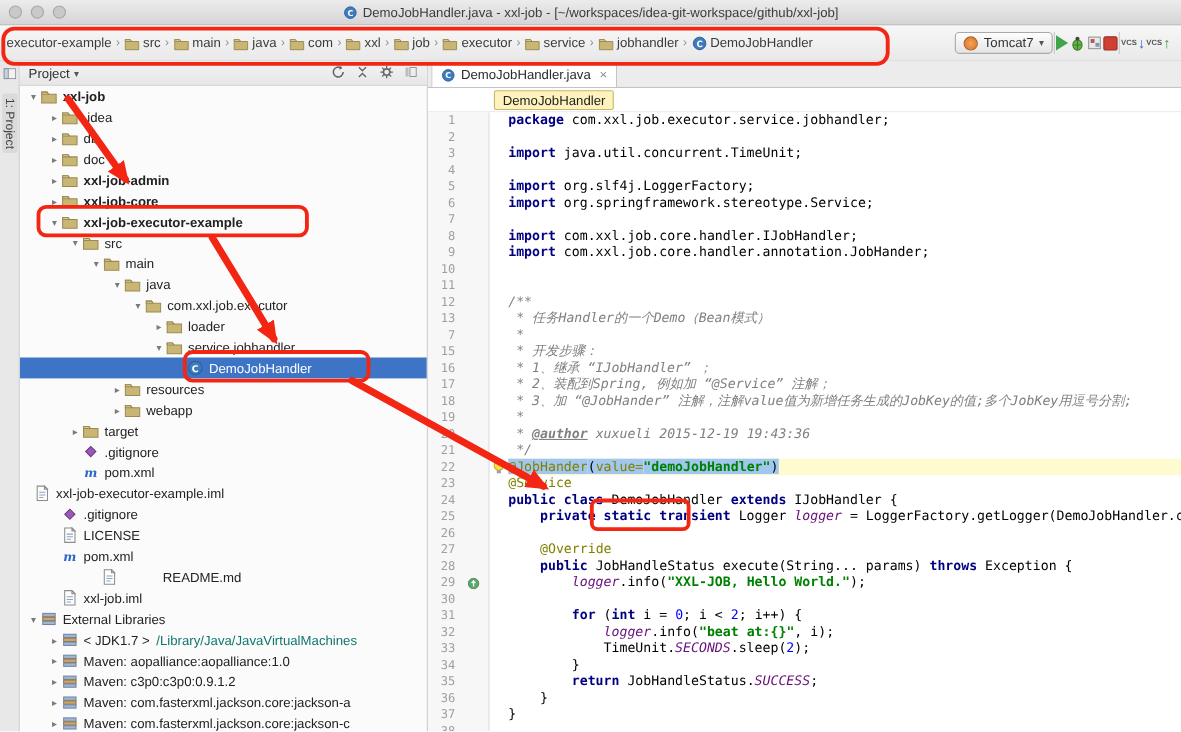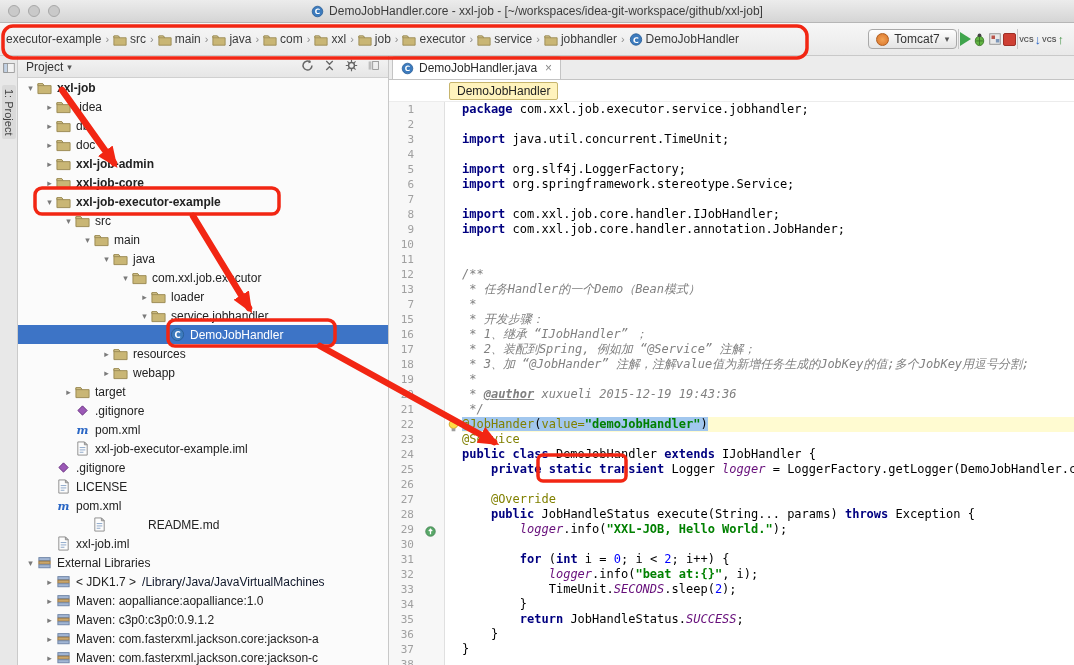--- a/index.html
+++ b/index.html
@@ -43,21 +43,21 @@
   .phead{height:22px;background:linear-gradient(#F4F4F4,#E6E6E6);border-bottom:1px solid #D0D0D0;
          display:flex;align-items:center;padding:0 8px;font-size:12px;color:#333;box-sizing:border-box;}
   .phead .ptitle{display:flex;align-items:center;gap:4px;}
   .phead-icons{margin-left:auto;display:flex;align-items:center;gap:9px;}
   .tree{flex:1;overflow:hidden;font-size:12px;color:#222;}
   .tree-row{height:19px;display:flex;align-items:center;white-space:nowrap;box-sizing:border-box;}
   .tree-row .arrow{width:13px;font-size:9px;color:#7a7a7a;text-align:center;flex:none;}
   .tree-row .t-icon{width:16px;height:16px;margin-right:4px;display:inline-flex;flex:none;}
   .tree-row .lbl{white-space:pre;}
   .tree-row .bold{font-weight:bold;}
-  .tree-row .extra{color:#0f172a;margin-left:6px;}
+  .tree-row .extra{color:#0f766e;margin-left:6px;}
   .tree-row.selected{background:#3D74C6;color:#fff;}
   .tree-row.selected .arrow{color:#dfe9f5;}
   
   .editor{flex:1;display:flex;flex-direction:column;background:#fff;min-width:0;}
   .tabbar{height:24px;background:#ECECEC;border-bottom:1px solid #C4C4C4;display:flex;align-items:flex-end;padding-left:3px;box-sizing:border-box;}
   .tab{height:23px;background:#fff;border:1px solid #C4C4C4;border-bottom:none;border-radius:3px 3px 0 0;
        display:flex;align-items:center;gap:5px;padding:0 8px;font-size:12px;color:#2b2b2b;box-sizing:border-box;}
   .tab-close{color:#888;font-size:12px;margin-left:3px;line-height:1;}
   .crumbstrip{height:22px;background:#fff;border-bottom:1px solid #ECECEC;display:flex;align-items:center;padding-left:60px;box-sizing:border-box;}
   .crumb-badge{background:#FFF3BD;border:1px solid #C7B56E;padding:0 7px;height:16px;line-height:16px;font-size:12px;color:#222;border-radius:2px;}
@@ -91,21 +91,21 @@
     <span class="tl"></span>
     <span class="tl"></span>
   </div>
   <div class="title-wrap">
     <span class="title-ic">
       <svg viewBox="0 0 16 16" width="13" height="13">
           <circle cx="8" cy="8" r="6.5" fill="#3C7BBE" stroke="#2A5E96"></circle>
           <text x="8" y="11.5" font-size="9" font-family="DejaVu Sans" fill="#fff" text-anchor="middle" font-weight="bold">C</text>
         </svg>
     </span>
-    <span>DemoJobHandler.core - xxl-job - [~/workspaces/idea-git-workspace/github/xxl-job]</span>
+    <span>DemoJobHandler.java - xxl-job - [~/workspaces/idea-git-workspace/github/xxl-job]</span>
   </div>
 </div>
 
 <div class="navbar">
   <div class="crumbs" id="crumbs">
       <span class="crumb">
         <span>executor-example</span>
       </span>
       <span class="crumb-sep">›</span>
       <span class="crumb">
@@ -461,21 +461,21 @@
         </div>
         <div class="tree-row" style="padding-left: 44px;">
           <span class="arrow"></span>
           <span class="t-icon">
             <svg viewBox="0 0 16 16" width="15" height="15">
               <text x="8" y="12.5" font-size="12" text-anchor="middle" fill="#2B67C5" font-weight="bold" font-style="italic" font-family="DejaVu Serif">m</text>
             </svg>
           </span>
           <span class="lbl">pom.xml</span>
         </div>
-        <div class="tree-row" style="padding-left: 44px;">
+        <div class="tree-row" style="">
           <span class="arrow"></span>
           <span class="t-icon">
             <svg viewBox="0 0 16 16" width="15" height="15">
               <path d="M3 1h7l3 3v11H3z" fill="#FCFCFC" stroke="#8C8C8C"></path>
               <path d="M10 1l3 3h-3z" fill="#D6D6D6" stroke="#8C8C8C"></path>
               <path d="M5 7h6M5 9.5h6M5 12h4" stroke="#8AA4C8"></path>
             </svg>
           </span>
           <span class="lbl">xxl-job-executor-example.iml</span>
         </div>

